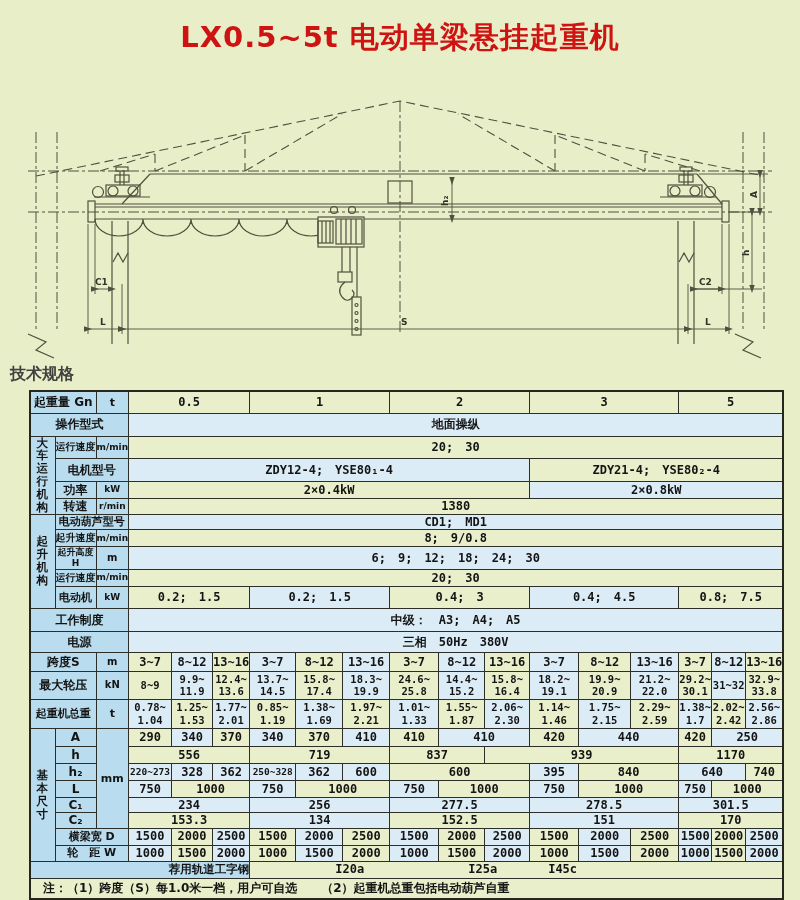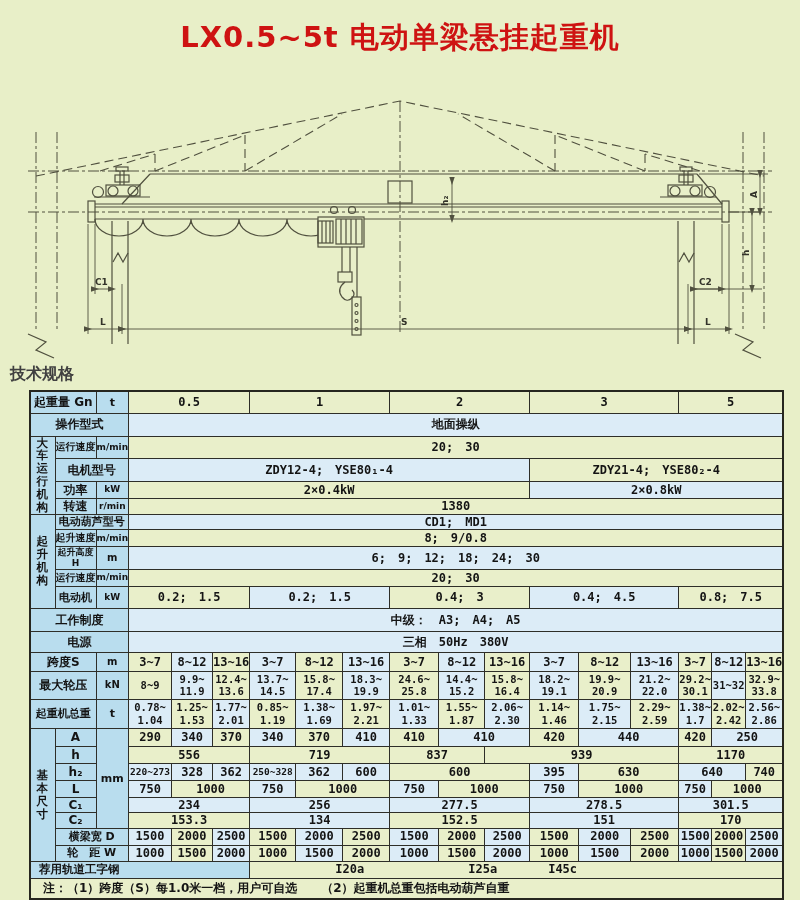--- a/index.html
+++ b/index.html
@@ -33,21 +33,21 @@
   .k-u{font-size:9px;}
   .k-g{font-size:11.5px;line-height:1.12;letter-spacing:1px;}
   .k-d,.k-rails{font-family:"DejaVu Sans Mono","DejaVu Sans",monospace;font-size:12px;}
   .bg-g{background:#e9efca;}
   .bg-b{background:#dcecf7;}
   tr.sm td.k-d{font-size:10.5px;line-height:1.18;}
   .k-note{
     background:#e9efca;text-align:left;padding-left:12px;
     font-size:12px;font-family:"DejaVu Sans",sans-serif;
   }
-  .left{text-align:left;padding-left:8px;}
+  .left{text-align:right;padding-left:8px;}
   .rails{position:relative;height:15px;}
   .rails span{position:absolute;top:0;}
   
   .ln,.dd,.ds,.dim{stroke:#50503f;fill:none;stroke-width:1.2;}
   .dd{stroke-dasharray:11 3 3 3;stroke-width:1;}
   .ds{stroke-dasharray:9 5;stroke-width:1.1;}
   .dim{stroke-width:0.9;}
   .fillshape{fill:#e8efc8;stroke:#50503f;stroke-width:1.2;}
   .dimtxt{fill:#33332a;font-size:9px;font-weight:bold;font-family:"DejaVu Sans",sans-serif;}
 </style>
@@ -370,21 +370,21 @@
       <tr style="height: 17px;">
         <td class="k-l">h₂</td>
         <td class="k-d bg-b" style="font-size: 9.5px;">220~273</td>
         <td class="k-d bg-b">328</td>
         <td class="k-d bg-b">362</td>
         <td class="k-d bg-b" style="font-size: 9.5px;">250~328</td>
         <td class="k-d bg-b">362</td>
         <td class="k-d bg-b">600</td>
         <td colspan="3" class="k-d bg-g">600</td>
         <td class="k-d bg-b">395</td>
-        <td colspan="2" class="k-d bg-g">630</td>
+        <td colspan="2" class="k-d bg-g">840</td>
         <td colspan="2" class="k-d bg-b">640</td>
         <td class="k-d bg-g">740</td>
       </tr>
       <tr style="height: 17px;">
         <td class="k-l">L</td>
         <td class="k-d bg-b">750</td>
         <td colspan="2" class="k-d bg-g">1000</td>
         <td class="k-d bg-b">750</td>
         <td colspan="2" class="k-d bg-g">1000</td>
         <td class="k-d bg-b">750</td>

